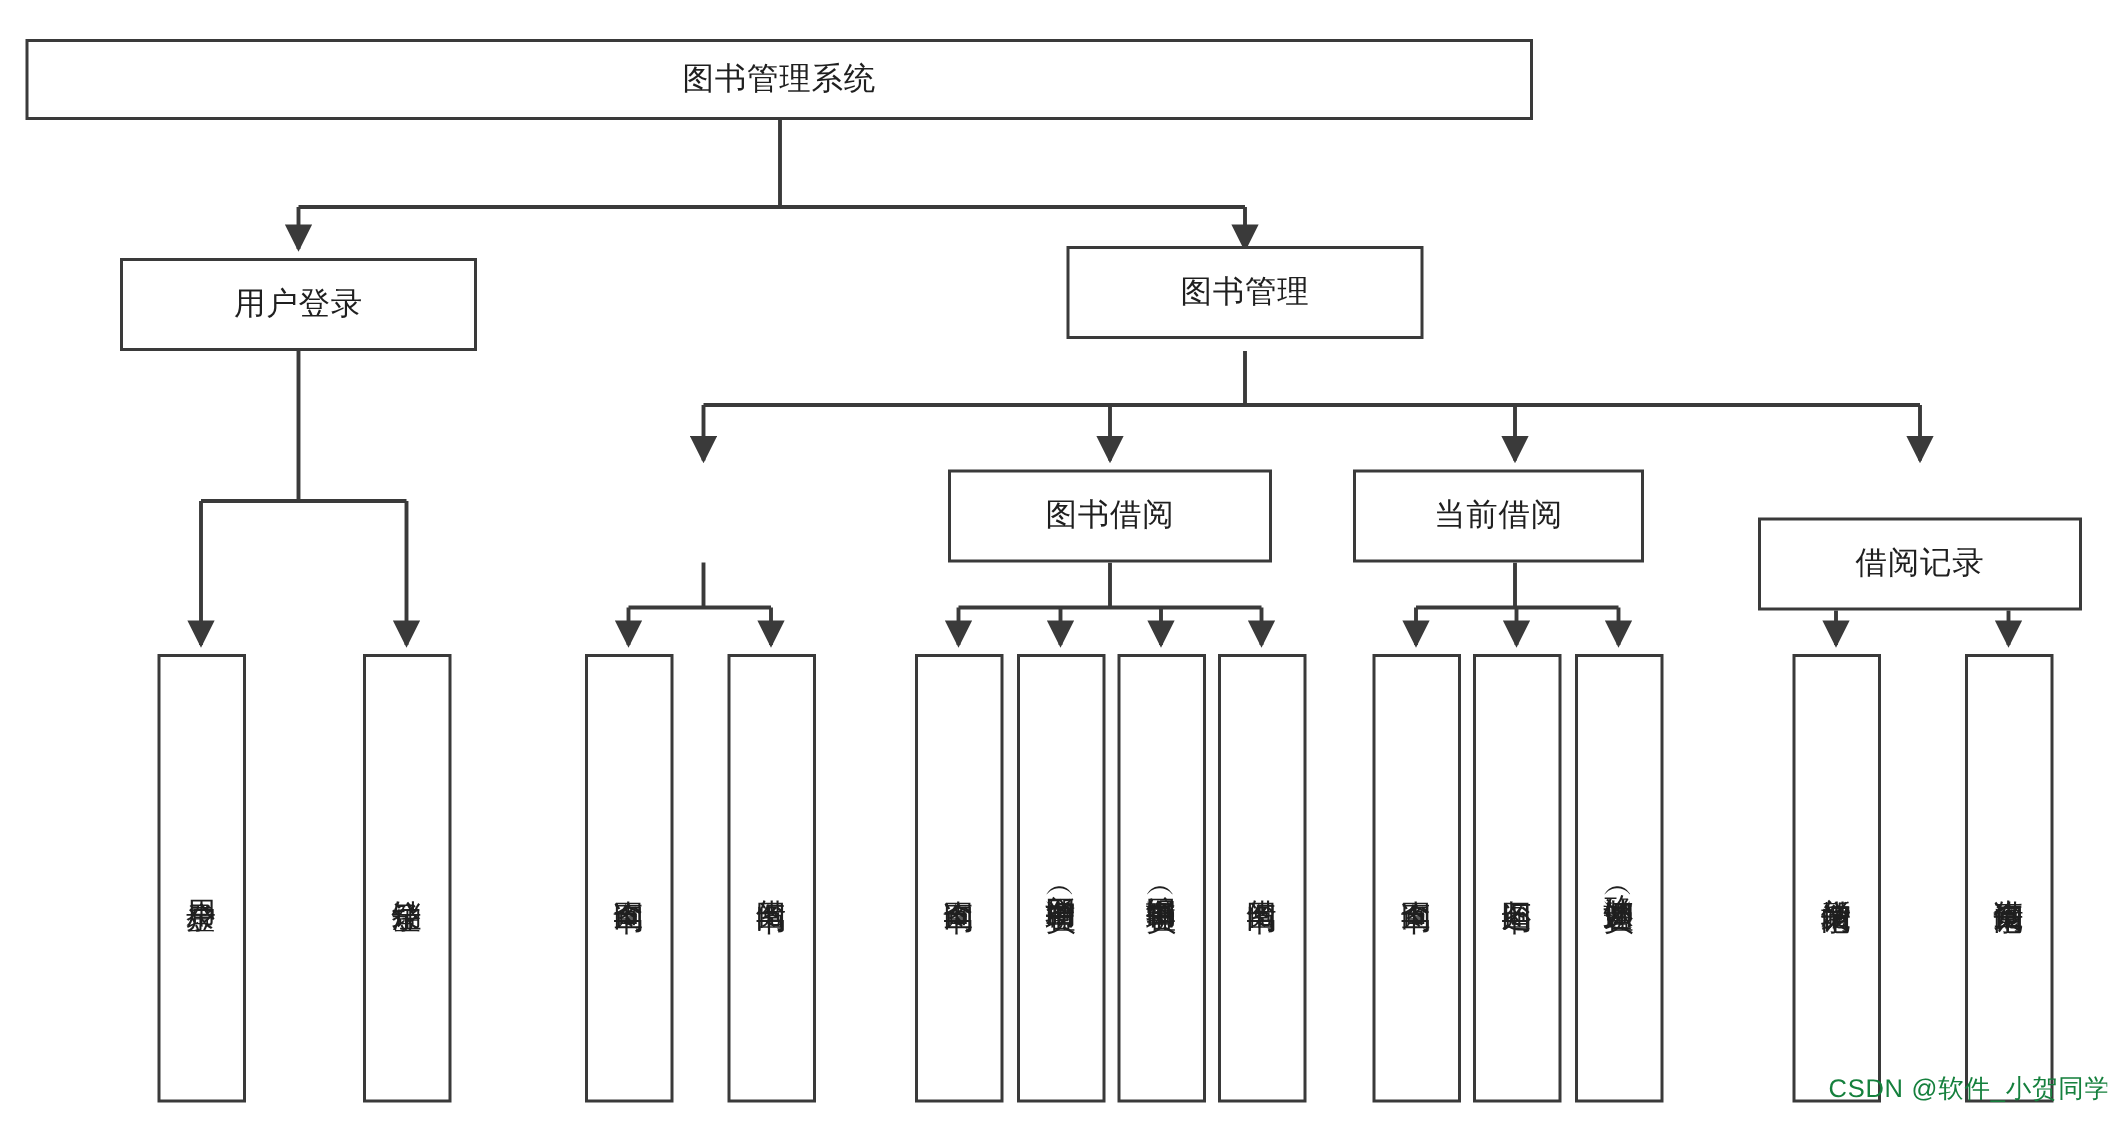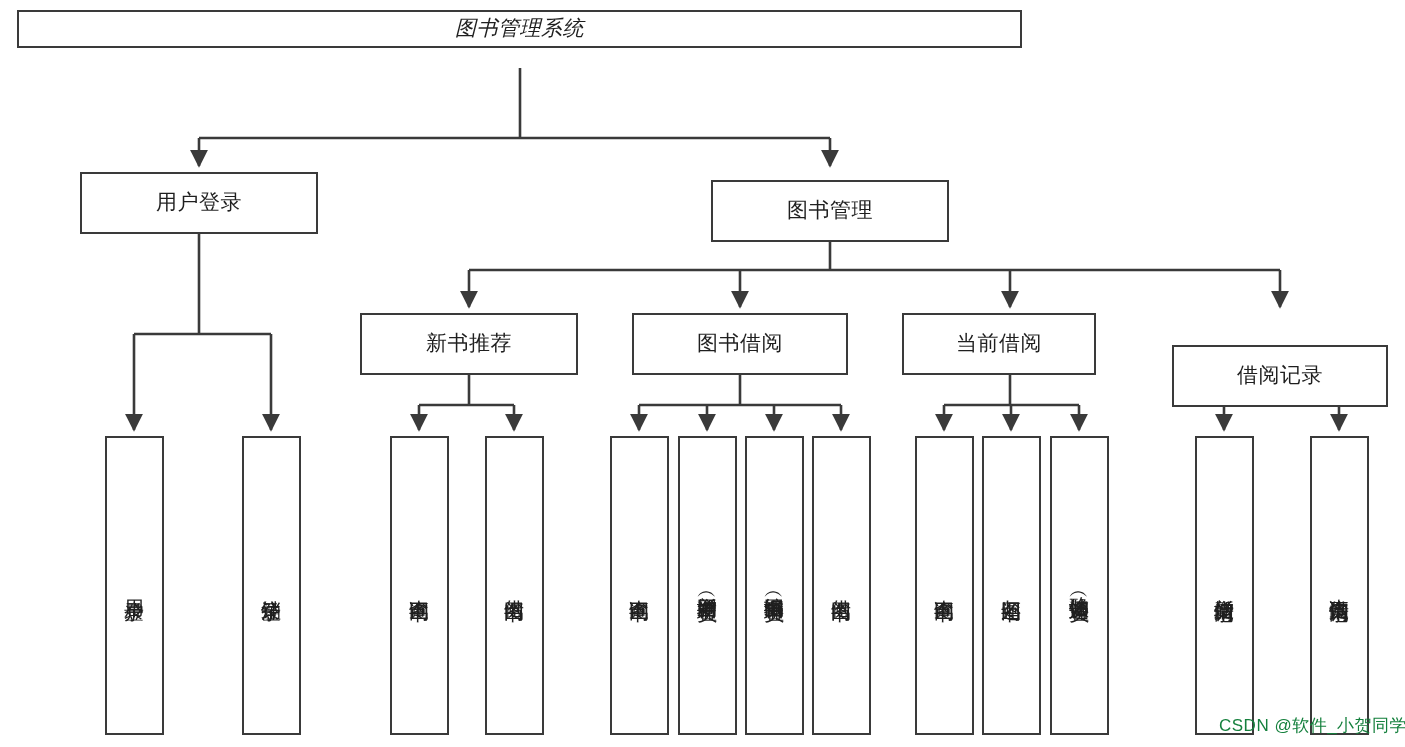--- a/index.html
+++ b/index.html
@@ -119,34 +119,31 @@
       <path d="M 1011 405 L 1011 430" marker-end="url(#arrow)"></path>
       <path d="M 1079 405 L 1079 430" marker-end="url(#arrow)"></path>
 
       <path d="M 1280 375 L 1280 405"></path>
       <path d="M 1224 405 L 1339 405"></path>
       <path d="M 1224 405 L 1224 430" marker-end="url(#arrow)"></path>
       <path d="M 1339 405 L 1339 430" marker-end="url(#arrow)"></path>
     </g>
   </svg>
 
-  <div class="node" style="left:17px; top:10px; width:1005px; height:38px;font-style:italic;">
+  <div class="node" style="left:17px; top:26px; width:1005px; height:54px;">
     <span class="label">图书管理系统</span>
   </div>
 
   <div class="node" style="left:80px; top:172px; width:238px; height:62px;">
     <span class="label">用户登录</span>
   </div>
-  <div class="node" style="left:711px; top:180px; width:238px; height:62px;">
+  <div class="node" style="left:711px; top:164px; width:238px; height:62px;">
     <span class="label">图书管理</span>
   </div>
 
-  <div class="node" style="left:360px; top:313px; width:218px; height:62px;">
-    <span class="label">新书推荐</span>
-  </div>
   <div class="node" style="left:632px; top:313px; width:216px; height:62px;">
     <span class="label">图书借阅</span>
   </div>
   <div class="node" style="left:902px; top:313px; width:194px; height:62px;">
     <span class="label">当前借阅</span>
   </div>
   <div class="node" style="left:1172px; top:313px; width:216px; height:62px;margin-top:32px;">
     <span class="label">借阅记录</span>
   </div>
 

